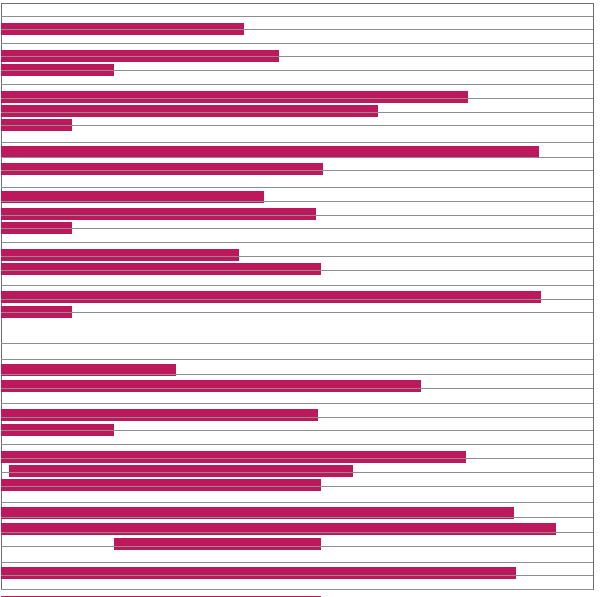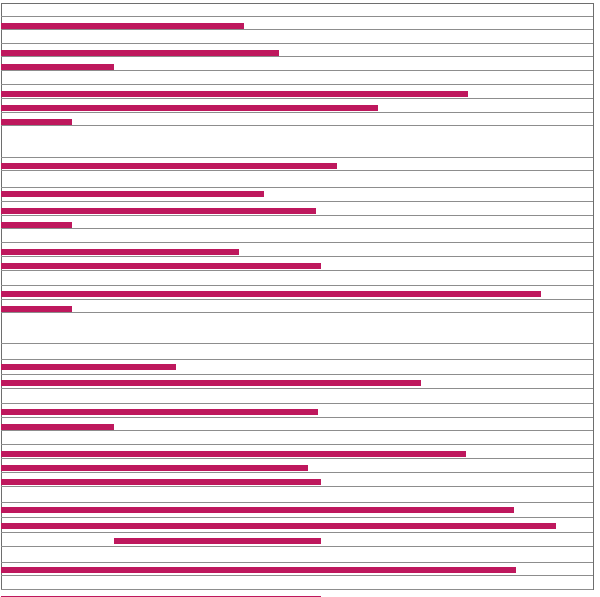--- a/index.html
+++ b/index.html
@@ -9,21 +9,21 @@
     font-size:12px;color:#000;overflow:hidden;
   }
   .edge{position:absolute;background:#6e6e6e;}
   #edge-left{left:1px;top:3px;width:1px;height:587px;}
   #edge-right{left:593px;top:3px;width:1px;height:587px;}
   #edge-top{left:1px;top:3px;width:593px;height:1px;}
   .row{position:absolute;left:1px;width:592px;border-bottom:1px solid #8d8d8d;}
   .row.last{border-bottom:none;}
   .cell{
     position:absolute;top:-1px;bottom:-1px;box-sizing:border-box;
-    border:3px solid #be185d;background:#fff;
+    border:6px solid #be185d;background:#fff;
     display:flex;align-items:center;white-space:nowrap;overflow:hidden;margin-top:21px;
   }
   .label{padding-left:3px;}
   .num{justify-content:flex-end;padding-right:3px;}
   .op{padding-left:2px;}
   .b{font-weight:bold;}
   .gray{background:#C0C0C0;}
   .yellow{background:#FFFF99;}
 </style>
 </head>
@@ -57,27 +57,30 @@
   <div class="row" style="top:85px;height:13px">
     <div class="cell label" style="left:0;width:377px">или число дней автономного электроснабжения без подзаряда</div>
   </div>
 
   <div class="row" style="top:99px;height:13px">
     <div class="cell num b gray" style="left:0;width:71px">2</div>
   </div>
 
   <div class="row" style="top:113px;height:12px"></div>
 
+  <div class="row" style="top:126px;height:16px">
+    <div class="cell label" style="left:0;width:538px">3. Умножить п.10 на число дней. Это кол-во электричества, которое нужно запасти в АБ.</div>
+  </div>
 
   <div class="row" style="top:143px;height:14px">
     <div class="cell num" style="left:0;width:113px">108.8429</div>
     <div class="cell op" style="left:113px;width:11px">X</div>
     <div class="cell num" style="left:124px;width:63px">2</div>
     <div class="cell op" style="left:187px;width:51px">=</div>
-    <div class="cell num b yellow" style="left:238px;width:98px">217.685714</div>
+    <div class="cell num b yellow" style="left:224px;width:98px">217.685714</div>
   </div>
 
   <div class="row" style="top:158px;height:12px"></div>
 
   <div class="row" style="top:171px;height:16px">
     <div class="cell label" style="left:0;width:263px">4. Ввести глубину разряда для АБ</div>
   </div>
 
   <div class="row" style="top:188px;height:13px">
     <div class="cell label" style="left:0;width:315px">Если глубина разряда 20%, используйте к-т 0.2.</div>
@@ -140,21 +143,21 @@
     <div class="cell op" style="left:71px;width:42px">Ач</div>
   </div>
 
   <div class="row" style="top:418px;height:12px"></div>
 
   <div class="row" style="top:431px;height:13px">
     <div class="cell label" style="left:0;width:465px">9. Разделить п.7 на п.8 и округлить до ближайшего большего целого</div>
   </div>
 
   <div class="row" style="top:445px;height:13px">
-    <div class="cell label" style="left:0;width:307px">Это будет число батарей соединенных параллельно</div>
+    <div class="cell label" style="left:8px;width:344px">Это будет число батарей соединенных параллельно</div>
   </div>
 
   <div class="row" style="top:459px;height:13px">
     <div class="cell num" style="left:0;width:113px">716.0542</div>
     <div class="cell op" style="left:113px;width:11px">/</div>
     <div class="cell num" style="left:124px;width:63px">200</div>
     <div class="cell op" style="left:187px;width:51px">=</div>
     <div class="cell num b yellow" style="left:238px;width:82px">5</div>
   </div>
 

